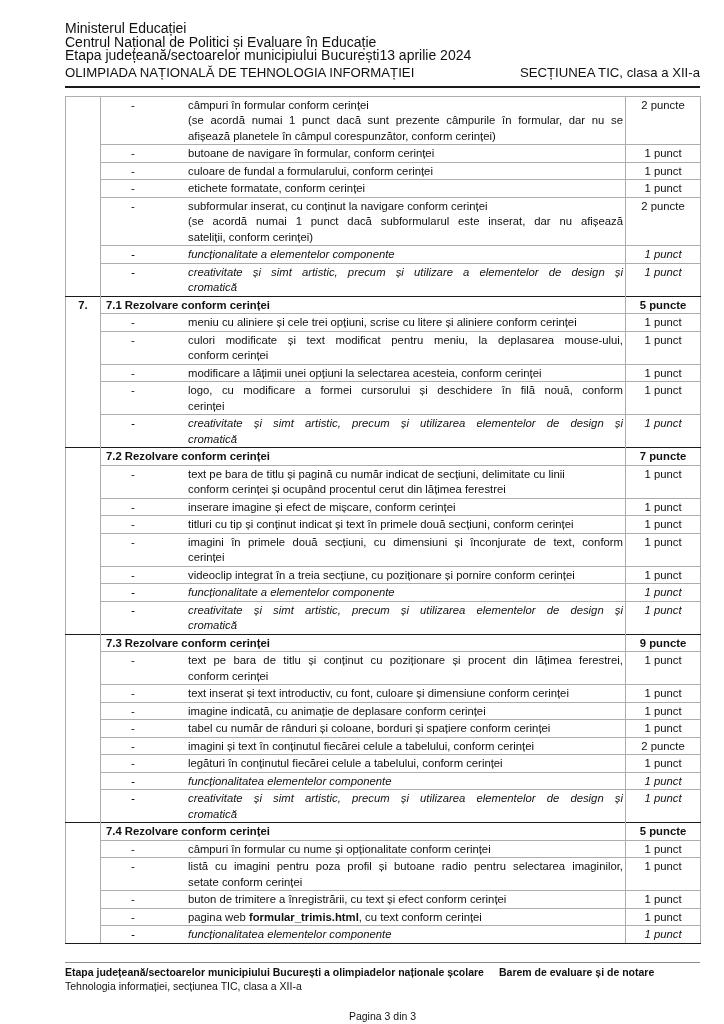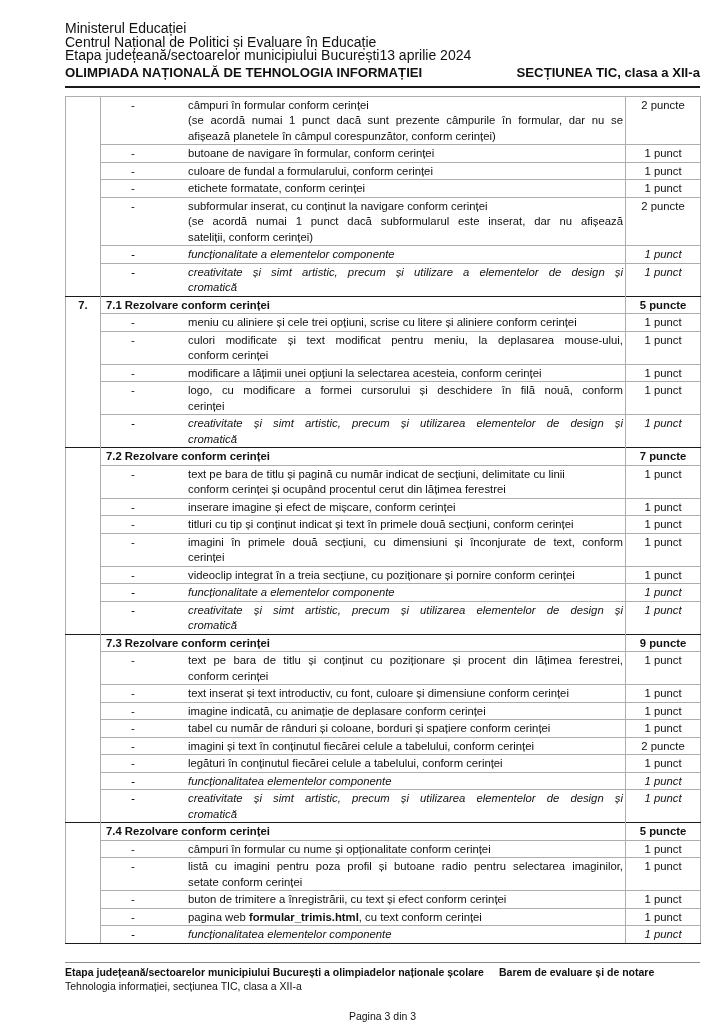--- a/index.html
+++ b/index.html
@@ -6,21 +6,21 @@
   .page{
     position:relative;width:724px;height:1024px;background:#ffffff;
     font-family:"Liberation Sans",sans-serif;color:#111;overflow:hidden;
     margin:0 auto;box-sizing:border-box;
   }
   .content{position:absolute;left:65px;top:22px;width:635px;}
   
   .h-small{font-size:14px;font-weight:normal;line-height:13.5px;white-space:nowrap;}
   .h-row{display:flex;justify-content:flex-start;align-items:baseline;}
   .h-title-row{display:flex;justify-content:space-between;align-items:baseline;margin-top:2px;white-space:nowrap;}
-  .h-title{font-size:13.2px;font-weight:bold;line-height:16px;}
+  .h-title{font-size:13.2px;font-weight:normal;line-height:16px;}
   .head-rule{border-bottom:2px solid #1a1a1a;margin-top:5px;}
   
   table.rubric{
     border-collapse:collapse;table-layout:fixed;width:635px;margin-top:8px;
     font-size:11.3px;line-height:15.5px;border:1px solid #adadad;
   }
   td{vertical-align:top;padding:0;}
   td.num{border-top:hidden;text-align:center;font-weight:bold;padding-top:1px;}
   td.desc{border-left:1px solid #adadad;border-top:1px solid #adadad;}
   td.pts{border-left:1px solid #adadad;border-top:1px solid #adadad;text-align:center;padding-top:1px;}

